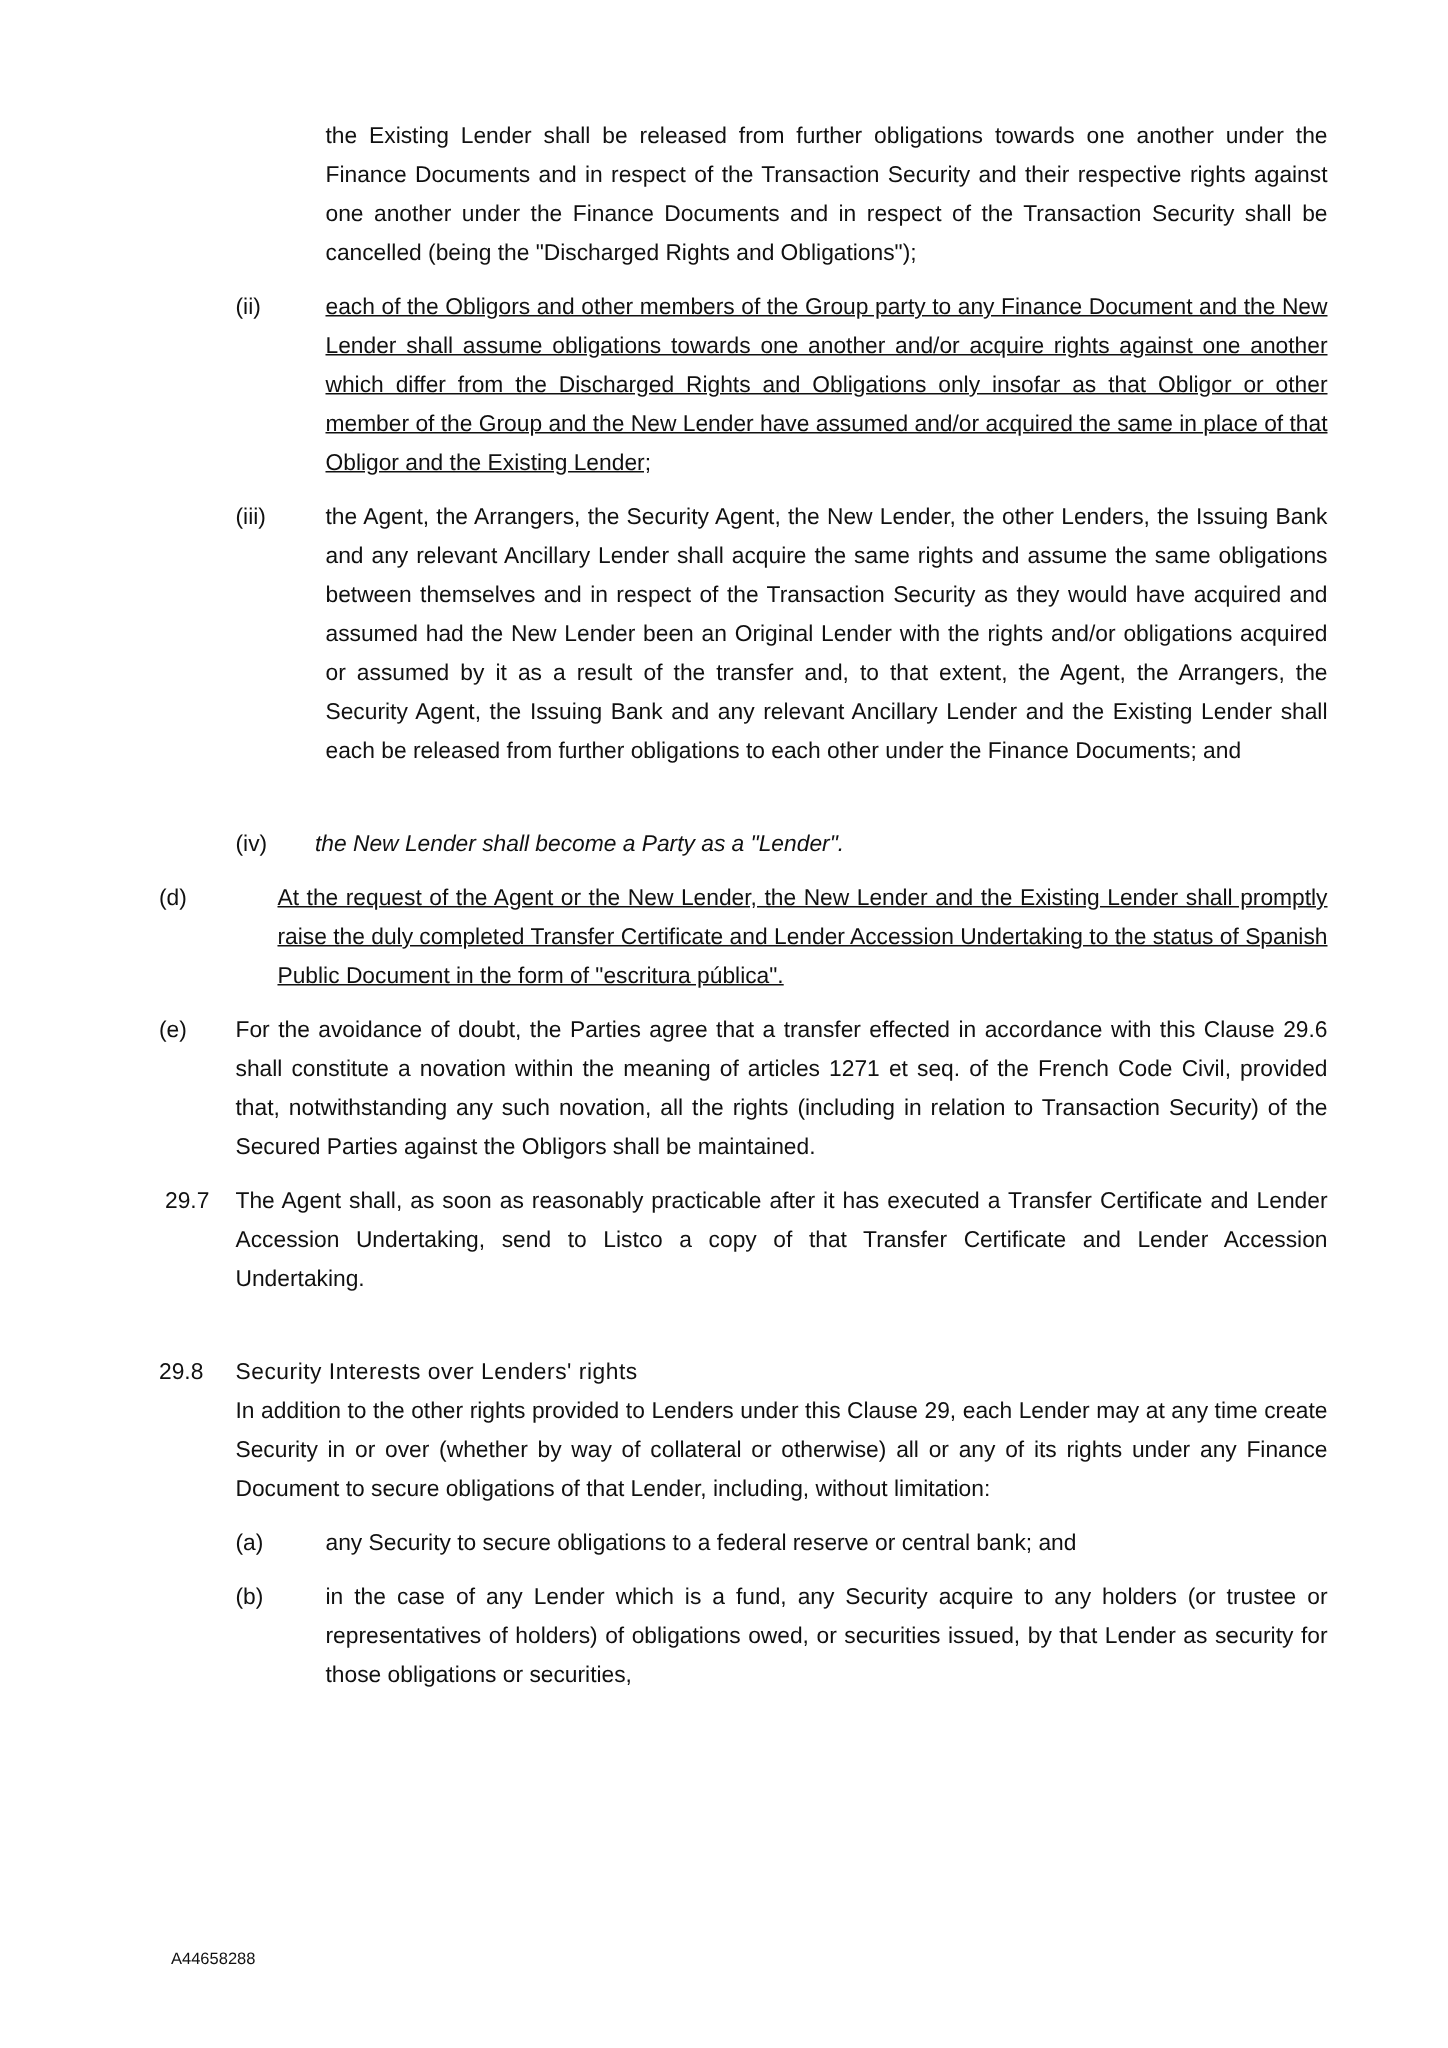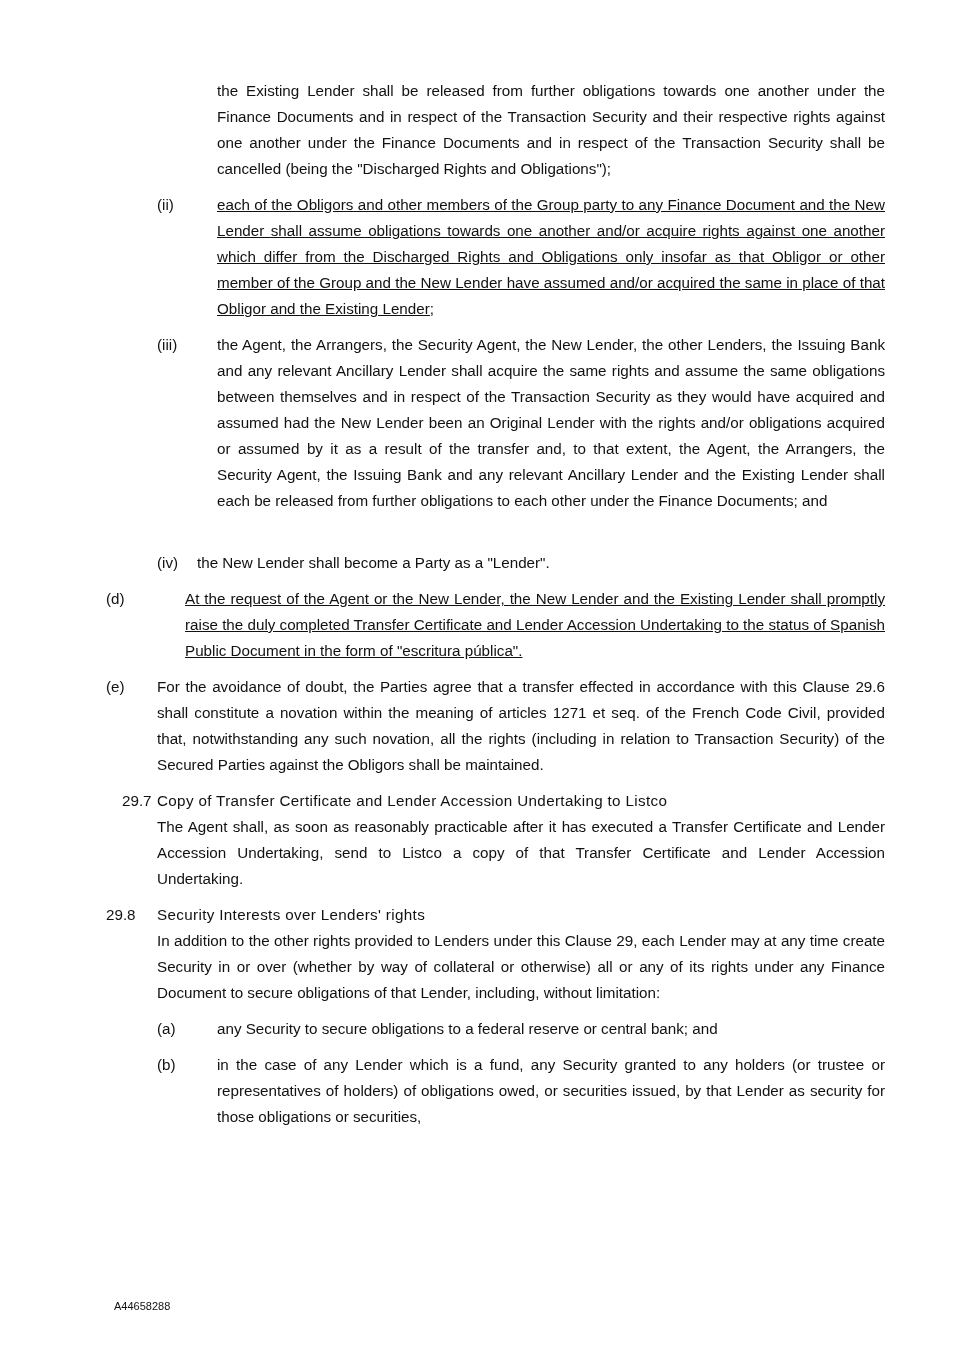--- a/index.html
+++ b/index.html
@@ -30,55 +30,54 @@
     <p class="para" style="margin-left:60px;">each of the Obligors and other members of the Group party to any Finance Document and the New Lender shall assume obligations towards one another and/or acquire rights against one another which differ from the Discharged Rights and Obligations only insofar as that Obligor or other member of the Group and the New Lender have assumed and/or acquired the same in place of that Obligor and the Existing Lender;</p>
   </div>
 
   <div class="block" style="left:157px; top:332px; width:728px;">
     <span class="label" style="left:0; top:0;">(iii)</span>
     <p class="para" style="margin-left:60px;">the Agent, the Arrangers, the Security Agent, the New Lender, the other Lenders, the Issuing Bank and any relevant Ancillary Lender shall acquire the same rights and assume the same obligations between themselves and in respect of the Transaction Security as they would have acquired and assumed had the New Lender been an Original Lender with the rights and/or obligations acquired or assumed by it as a result of the transfer and, to that extent, the Agent, the Arrangers, the Security Agent, the Issuing Bank and any relevant Ancillary Lender and the Existing Lender shall each be released from further obligations to each other under the Finance Documents; and</p>
   </div>
 
   <div class="block" style="left:157px; top:550px; width:728px;">
     <span class="label" style="left:0; top:0;">(iv)</span>
-    <p class="para" style="margin-left:40px;">the New Lender shall become a Party as a "Lender".</p>
+    <p class="para" style="margin-left:53px;font-style:italic;">the New Lender shall become a Party as a "Lender".</p>
   </div>
 
   <div class="block" style="left:106px; top:586px; width:779px;">
     <span class="label" style="left:0; top:0;">(d)</span>
     <p class="para" style="margin-left:79px;text-decoration:underline;">At the request of the Agent or the New Lender, the New Lender and the Existing Lender shall promptly raise the duly completed Transfer Certificate and Lender Accession Undertaking to the status of Spanish Public Document in the form of "escritura pública".</p>
   </div>
 
   <div class="block" style="left:106px; top:674px; width:779px;">
     <span class="label" style="left:0; top:0;">(e)</span>
     <p class="para" style="margin-left:51px;">For the avoidance of doubt, the Parties agree that a transfer effected in accordance with this Clause 29.6 shall constitute a novation within the meaning of articles 1271 et seq. of the French Code Civil, provided that, notwithstanding any such novation, all the rights (including in relation to Transaction Security) of the Secured Parties against the Obligors shall be maintained.</p>
   </div>
 
   <div class="block" style="left:106px; top:788px; width:779px;">
-    <span class="label" style="left:16px; top:0;">29.7</span>
+    <span class="label" style="left:4px; top:0;">29.7</span>
     <div style="margin-left:51px;">
-      <p class="heading">Copy of Transfer Certificate and Lender Accession Undertaking to Listco</p>
       <p class="para">The Agent shall, as soon as reasonably practicable after it has executed a Transfer Certificate and Lender Accession Undertaking, send to Listco a copy of that Transfer Certificate and Lender Accession Undertaking.</p>
     </div>
   </div>
 
   <div class="block" style="left:106px; top:902px; width:779px;">
     <span class="label" style="left:0; top:0;">29.8</span>
     <div style="margin-left:51px;">
       <p class="heading">Security Interests over Lenders' rights</p>
       <p class="para">In addition to the other rights provided to Lenders under this Clause 29, each Lender may at any time create Security in or over (whether by way of collateral or otherwise) all or any of its rights under any Finance Document to secure obligations of that Lender, including, without limitation:</p>
     </div>
   </div>
 
   <div class="block" style="left:157px; top:1016px; width:728px;">
     <span class="label" style="left:0; top:0;">(a)</span>
     <p class="para" style="margin-left:60px;">any Security to secure obligations to a federal reserve or central bank; and</p>
   </div>
 
   <div class="block" style="left:157px; top:1052px; width:728px;">
     <span class="label" style="left:0; top:0;">(b)</span>
-    <p class="para" style="margin-left:60px;">in the case of any Lender which is a fund, any Security granted to any holders (or trustee or representatives of holders) of obligations owed, or securities issued, by that Lender as security for those obligations or securities,</p>
+    <p class="para" style="margin-left:60px;">in the case of any Lender which is a fund, any Security acquire to any holders (or trustee or representatives of holders) of obligations owed, or securities issued, by that Lender as security for those obligations or securities,</p>
   </div>
 
 
   <div class="footer-id">A44658288</div>
   <div class="footer-page">- 172 -</div>
 </div>
 
 </body></html>

